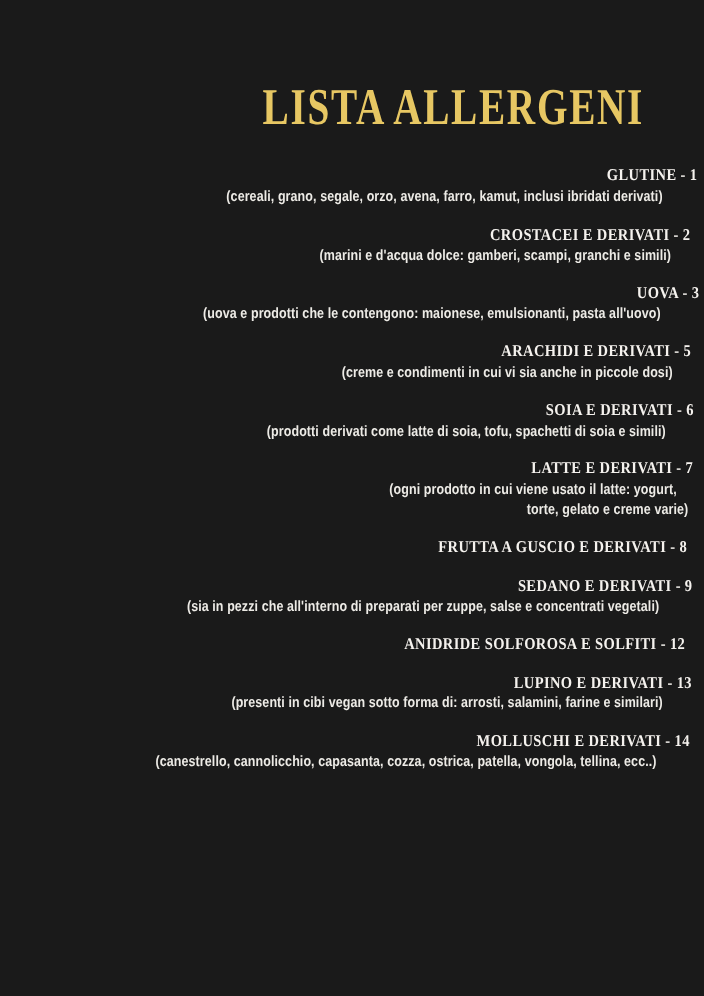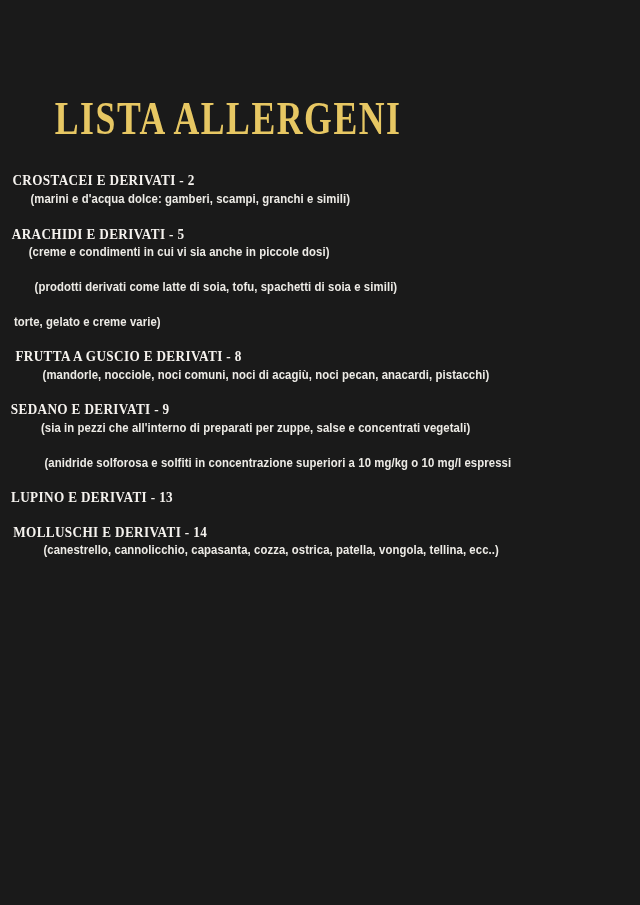--- a/index.html
+++ b/index.html
@@ -13,22 +13,22 @@
   body {
     width: 640px;
     height: 905px;
     background: var(--bg);
     overflow: hidden;
     font-family: "Liberation Sans", sans-serif;
   }
   .poster {
     width: 640px;
     height: 905px;
-    padding-top: 62px;
-    text-align: left;
+    padding-top: 42px;
+    text-align: right;
   }
   .page-title {
     color: var(--gold);
     font-family: "Liberation Serif", serif;
     font-weight: 700;
     font-size: 47px;
     line-height: 50px;
     letter-spacing: 2px;
     margin-bottom: 28px;
     white-space: nowrap;
@@ -68,61 +68,72 @@
     letter-spacing: 0.1px;
   }
 </style>
 </head>
 <body>
 
 <div class="poster">
 
   <h1 class="page-title"><span class="squeeze">LISTA ALLERGENI</span></h1>
 
+  <div class="allergen-item">
+    <div class="allergen-name"><span class="squeeze">GLUTINE - 1</span></div>
+    <div class="desc-line"><span class="squeeze">(cereali, grano, segale, orzo, avena, farro, kamut, inclusi ibridati derivati)</span></div>
+  </div>
 
   <div class="allergen-item">
     <div class="allergen-name"><span class="squeeze">CROSTACEI E DERIVATI - 2</span></div>
     <div class="desc-line"><span class="squeeze">(marini e d'acqua dolce: gamberi, scampi, granchi e simili)</span></div>
   </div>
 
+  <div class="allergen-item">
+    <div class="allergen-name"><span class="squeeze">UOVA - 3</span></div>
+    <div class="desc-line"><span class="squeeze">(uova e prodotti che le contengono: maionese, emulsionanti, pasta all'uovo)</span></div>
+  </div>
 
   <div class="allergen-item">
   </div>
 
   <div class="allergen-item">
     <div class="allergen-name"><span class="squeeze">ARACHIDI E DERIVATI - 5</span></div>
     <div class="desc-line"><span class="squeeze">(creme e condimenti in cui vi sia anche in piccole dosi)</span></div>
   </div>
 
   <div class="allergen-item">
+    <div class="allergen-name"><span class="squeeze">SOIA E DERIVATI - 6</span></div>
     <div class="desc-line"><span class="squeeze">(prodotti derivati come latte di soia, tofu, spachetti di soia e simili)</span></div>
   </div>
 
   <div class="allergen-item">
+    <div class="allergen-name"><span class="squeeze">LATTE E DERIVATI - 7</span></div>
+    <div class="desc-line"><span class="squeeze">(ogni prodotto in cui viene usato il latte: yogurt,</span></div>
     <div class="desc-line"><span class="squeeze">torte, gelato e creme varie)</span></div>
   </div>
 
   <div class="allergen-item">
     <div class="allergen-name"><span class="squeeze">FRUTTA A GUSCIO E DERIVATI - 8</span></div>
-    <div class="desc-line"><span class="squeeze">(mandorle, nocciole, noci comuni, noci di acagiù, noci pecan, anacardi, pistacchi)</span></div>
   </div>
 
   <div class="allergen-item">
     <div class="allergen-name"><span class="squeeze">SEDANO E DERIVATI - 9</span></div>
     <div class="desc-line"><span class="squeeze">(sia in pezzi che all'interno di preparati per zuppe, salse e concentrati vegetali)</span></div>
   </div>
 
 
 
   <div class="allergen-item">
-    <div class="desc-line"><span class="squeeze">(anidride solforosa e solfiti in concentrazione superiori a 10 mg/kg o 10 mg/l espressi</span></div>
+    <div class="allergen-name"><span class="squeeze">ANIDRIDE SOLFOROSA E SOLFITI - 12</span></div>
   </div>
 
   <div class="allergen-item">
     <div class="allergen-name"><span class="squeeze">LUPINO E DERIVATI - 13</span></div>
+    <div class="desc-line"><span class="squeeze">(presenti in cibi vegan sotto forma di: arrosti, salamini, farine e similari)</span></div>
   </div>
 
   <div class="allergen-item">
     <div class="allergen-name"><span class="squeeze">MOLLUSCHI E DERIVATI - 14</span></div>
     <div class="desc-line"><span class="squeeze">(canestrello, cannolicchio, capasanta, cozza, ostrica, patella, vongola, tellina, ecc..)</span></div>
   </div>
 
 </div>
 
 </body></html>

